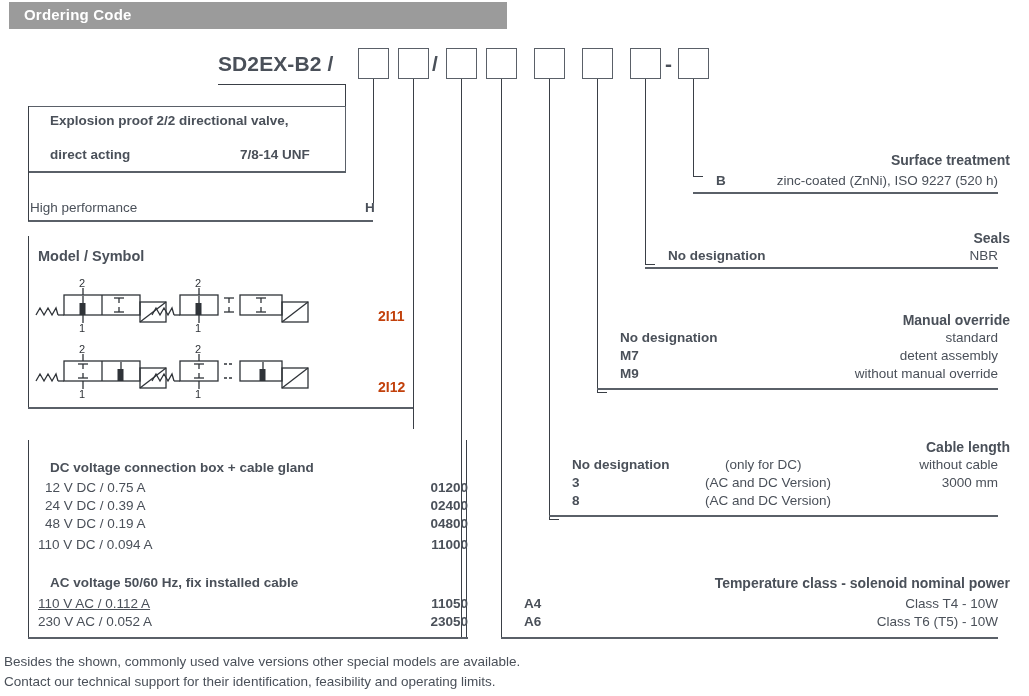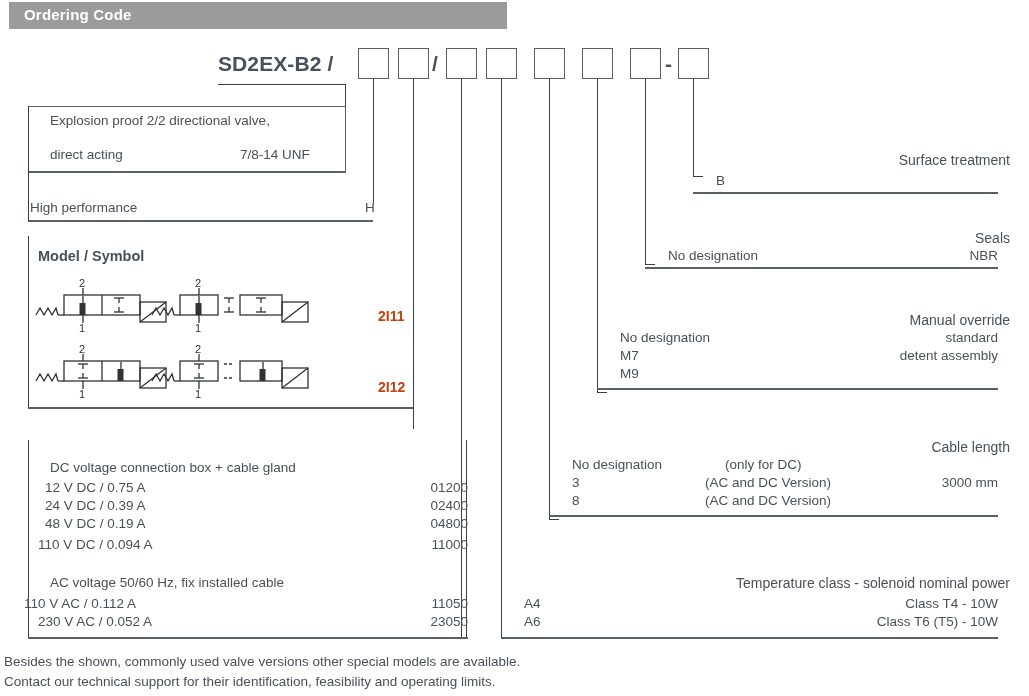--- a/index.html
+++ b/index.html
@@ -21,21 +21,21 @@
   .cbox{position:absolute;top:48px;width:31px;height:31px;border:1.4px solid #5a6068;background:#fff;box-sizing:border-box;}
 
   
   .vl{position:absolute;width:1.4px;background:#3a3f46;}
   .hl{position:absolute;height:1.4px;background:#3a3f46;}
   .rule{position:absolute;height:1.6px;background:#5a6068;}
   .boxline{position:absolute;border:1.4px solid #5a6068;box-sizing:border-box;}
 
   
   .t{position:absolute;font-size:13.5px;color:#4a5059;white-space:nowrap;line-height:1.32;}
-  .b{font-weight:normal;padding-left:12px;}
+  .b{font-weight:bold;padding-left:12px;}
   .r{text-align:right;}
   .hd{font-weight:bold;}
 
   .sym-lbl{position:absolute;font-size:14px;font-weight:bold;color:#c2410c;}
 
   .note{position:absolute;font-size:13.5px;color:#4a5059;line-height:1.45;}
 
   svg{display:block;overflow:visible;}
 </style>
 </head>
@@ -199,51 +199,54 @@
   <div class="t" style="left:45px;top:479px;">12 V DC / 0.75 A</div>
   <div class="t b r" style="left:356px;top:479px;width:100px;">01200</div>
   <div class="t" style="left:45px;top:497px;">24 V DC / 0.39 A</div>
   <div class="t b r" style="left:356px;top:497px;width:100px;">02400</div>
   <div class="t" style="left:45px;top:515px;">48 V DC / 0.19 A</div>
   <div class="t b r" style="left:356px;top:515px;width:100px;">04800</div>
   <div class="t" style="left:38px;top:536px;">110 V DC / 0.094 A</div>
   <div class="t b r" style="left:356px;top:536px;width:100px;">11000</div>
 
   <div class="t b" style="left:38px;top:574px;">AC voltage 50/60 Hz, fix installed cable</div>
-  <div class="t" style="left:24px;top:595px;">110 V AC / 0.112 A</div>
+  <div class="t" style="left:38px;top:595px;text-decoration:underline;">110 V AC / 0.112 A</div>
   <div class="t b r" style="left:356px;top:595px;width:100px;">11050</div>
   <div class="t" style="left:38px;top:613px;">230 V AC / 0.052 A</div>
   <div class="t b r" style="left:356px;top:613px;width:100px;">23050</div>
 
   <div class="rule" style="left:28px;top:637px;width:440px;"></div>
 
   <div class="hl" style="left:693px;top:176px;width:10px;"></div>
   <div class="t b r" style="left:700px;top:151px;width:298px;font-size:14px;">Surface treatment</div>
   <div class="t b" style="left:704px;top:172px;">B</div>
+  <div class="t r" style="left:700px;top:172px;width:298px;">zinc-coated (ZnNi), ISO 9227 (520 h)</div>
   <div class="rule" style="left:693px;top:192px;width:305px;"></div>
 
   <div class="hl" style="left:645px;top:264px;width:10px;"></div>
   <div class="t b r" style="left:652px;top:229px;width:346px;font-size:14px;">Seals</div>
   <div class="t b" style="left:656px;top:247px;">No designation</div>
   <div class="t r" style="left:652px;top:247px;width:346px;">NBR</div>
   <div class="rule" style="left:645px;top:267px;width:353px;"></div>
 
   <div class="hl" style="left:597px;top:392px;width:10px;"></div>
   <div class="t b r" style="left:604px;top:311px;width:394px;font-size:14px;">Manual override</div>
   <div class="t b" style="left:608px;top:329px;">No designation</div>
   <div class="t r" style="left:604px;top:329px;width:394px;">standard</div>
   <div class="t b" style="left:608px;top:347px;">M7</div>
   <div class="t r" style="left:604px;top:347px;width:394px;">detent assembly</div>
   <div class="t b" style="left:608px;top:365px;">M9</div>
+  <div class="t r" style="left:604px;top:365px;width:394px;">without manual override</div>
   <div class="rule" style="left:597px;top:388px;width:401px;"></div>
 
   <div class="hl" style="left:549px;top:519px;width:10px;"></div>
   <div class="t b r" style="left:556px;top:438px;width:442px;font-size:14px;">Cable length</div>
   <div class="t b" style="left:560px;top:456px;">No designation</div>
   <div class="t" style="left:725px;top:456px;">(only for DC)</div>
+  <div class="t r" style="left:556px;top:456px;width:442px;">without cable</div>
   <div class="t b" style="left:560px;top:474px;">3</div>
   <div class="t" style="left:705px;top:474px;">(AC and DC Version)</div>
   <div class="t r" style="left:556px;top:474px;width:442px;">3000 mm</div>
   <div class="t b" style="left:560px;top:492px;">8</div>
   <div class="t" style="left:705px;top:492px;">(AC and DC Version)</div>
   <div class="rule" style="left:549px;top:515px;width:449px;"></div>
 
   <div class="hl" style="left:501px;top:637px;width:10px;"></div>
   <div class="t b r" style="left:508px;top:574px;width:490px;font-size:14px;">Temperature class - solenoid nominal power</div>
   <div class="t b" style="left:512px;top:595px;">A4</div>

